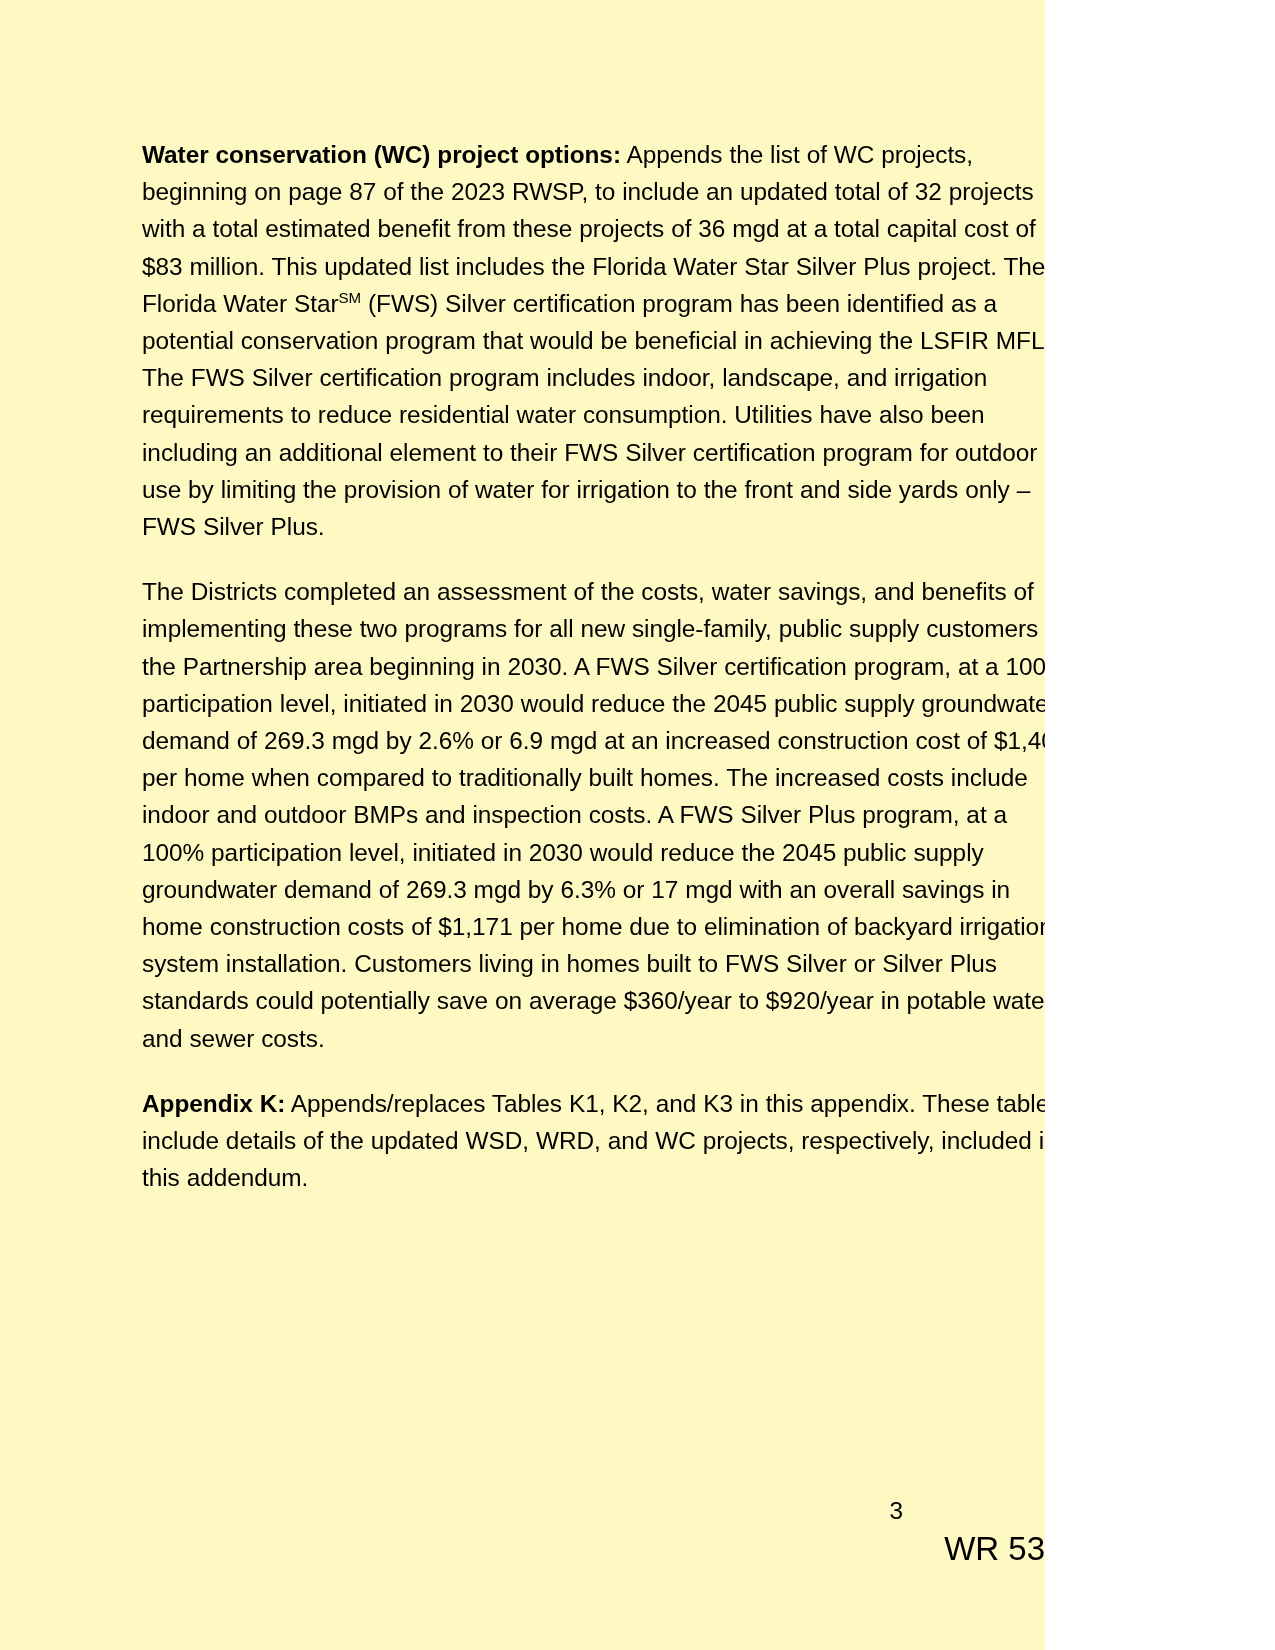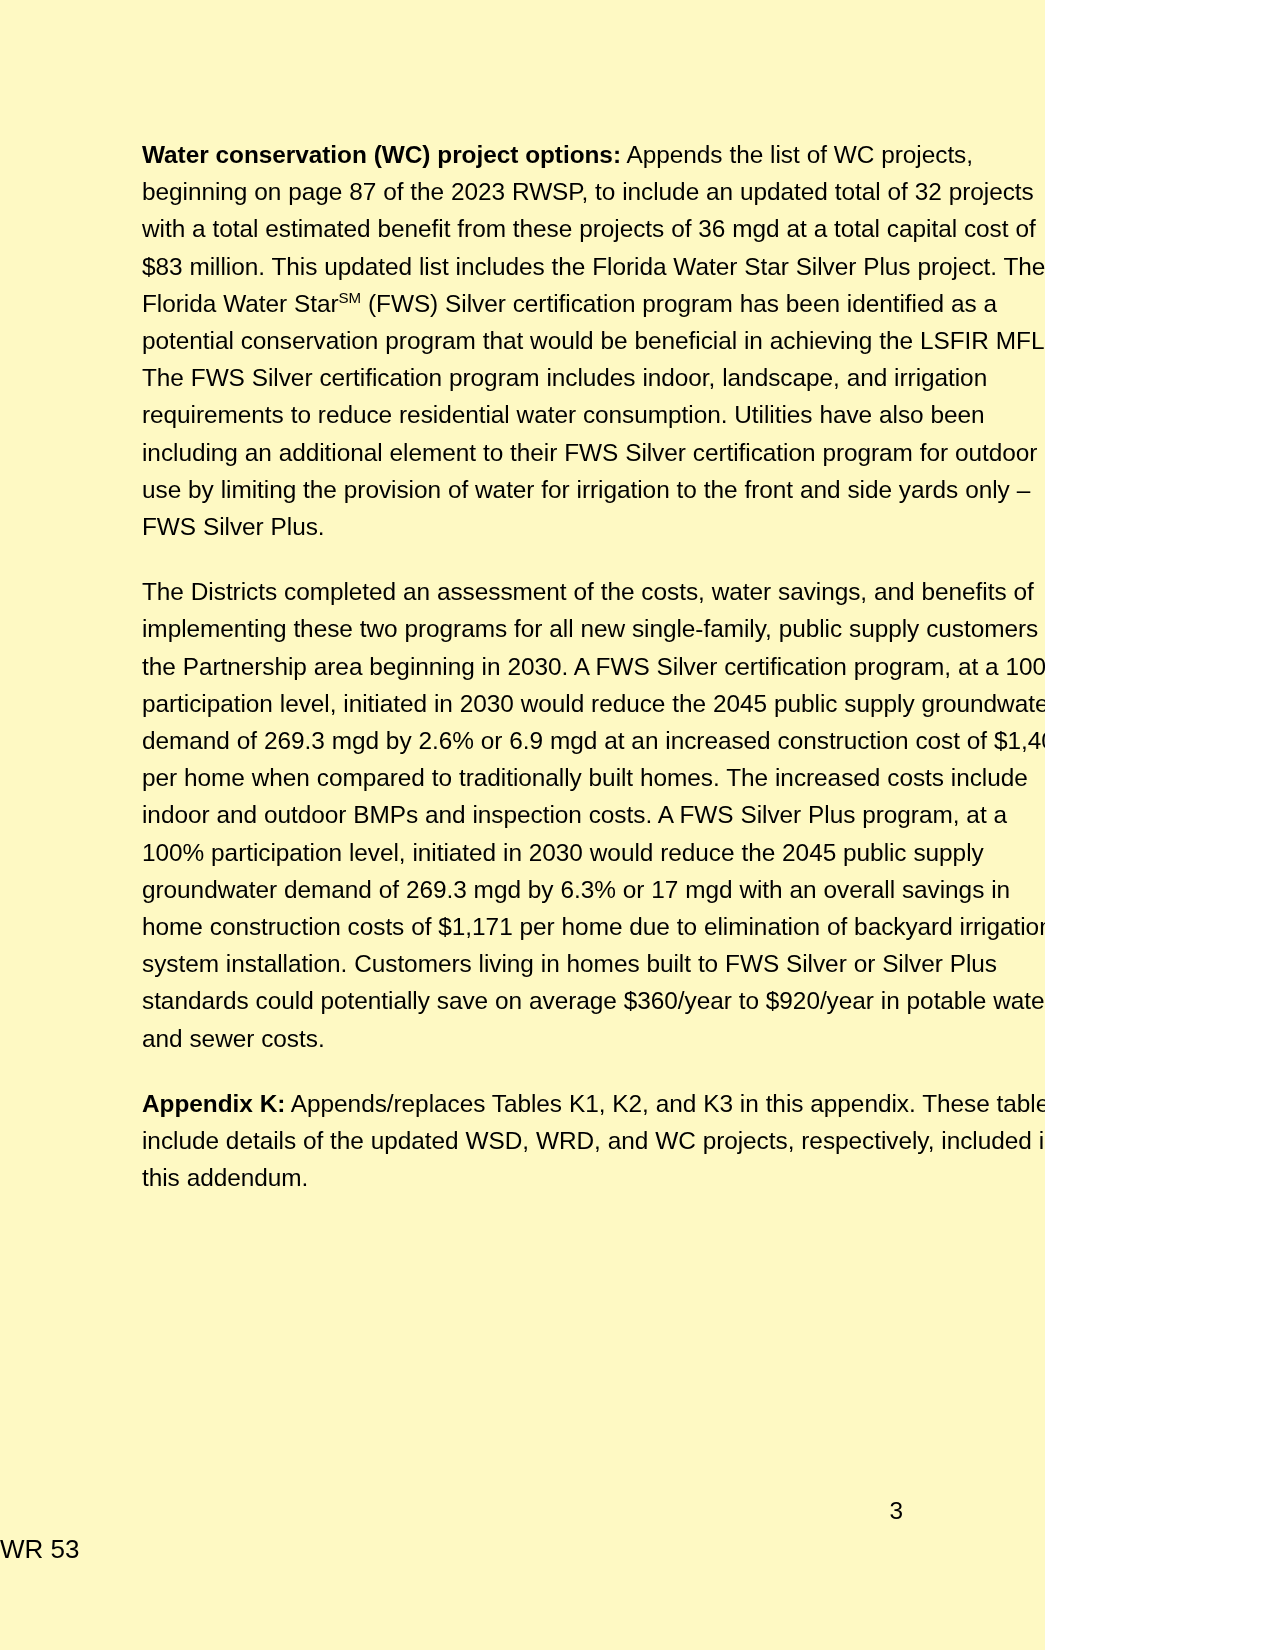--- a/index.html
+++ b/index.html
@@ -52,22 +52,22 @@
     font-size: 24.4px;
     line-height: 30px;
     color: #000000;
     text-align: right;
   }
   .footer-docid {
     position: absolute;
     left: 0;
     right: 0;
     top: 1534px;
-    text-align: left;
-    font-size: 26px;
+    text-align: right;
+    font-size: 33px;
     line-height: 30px;
     color: #000000;
   }
 </style>
 </head>
 <body>
 
 <div class="page">
 
   <div class="content">

